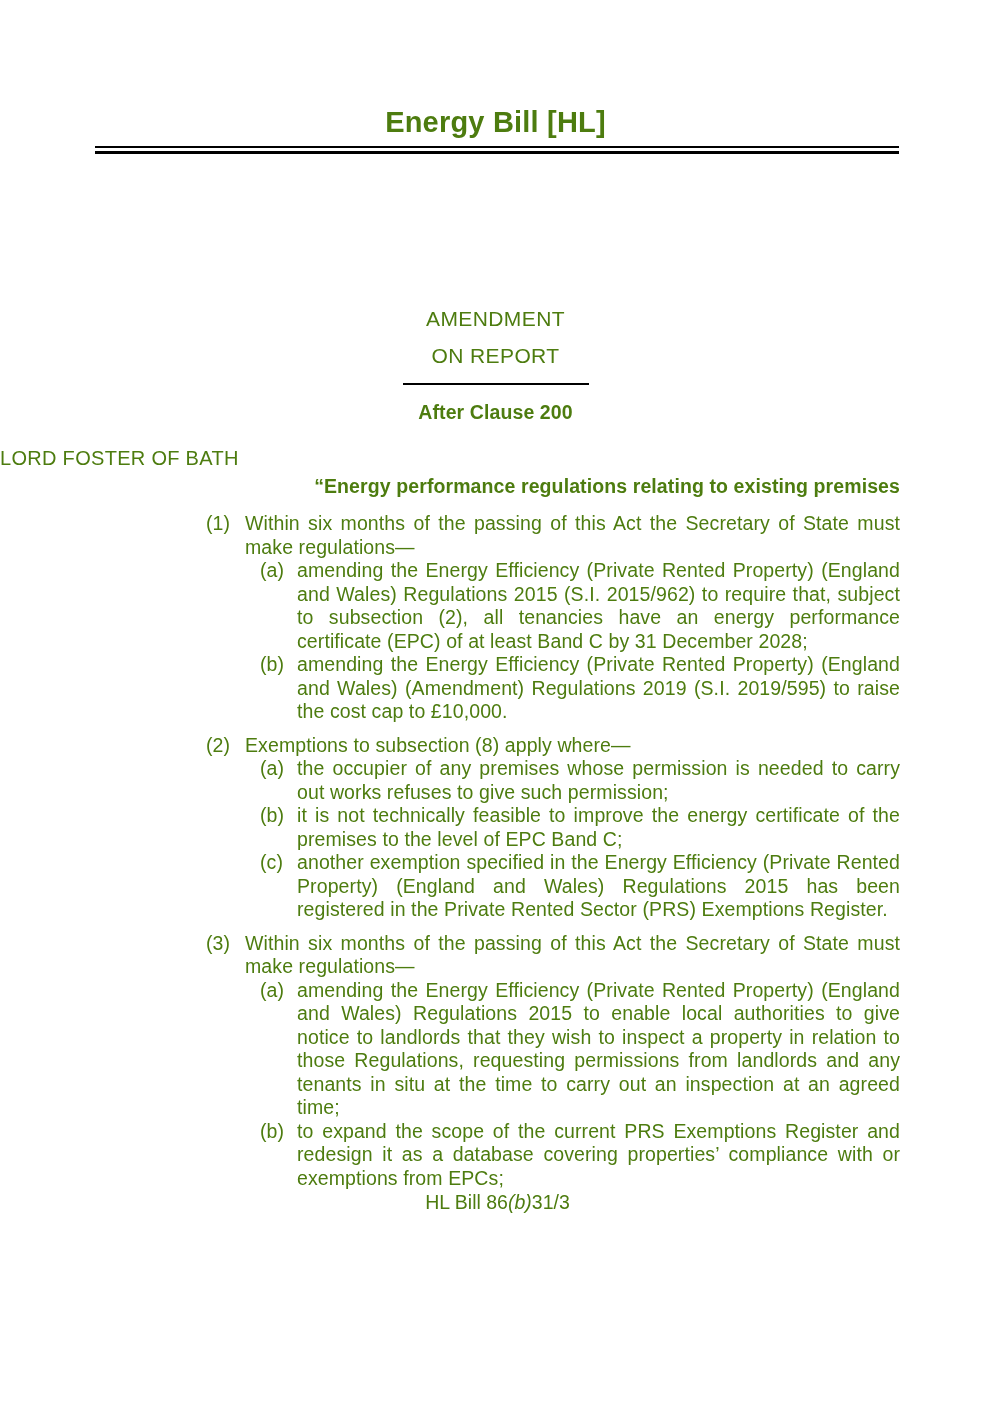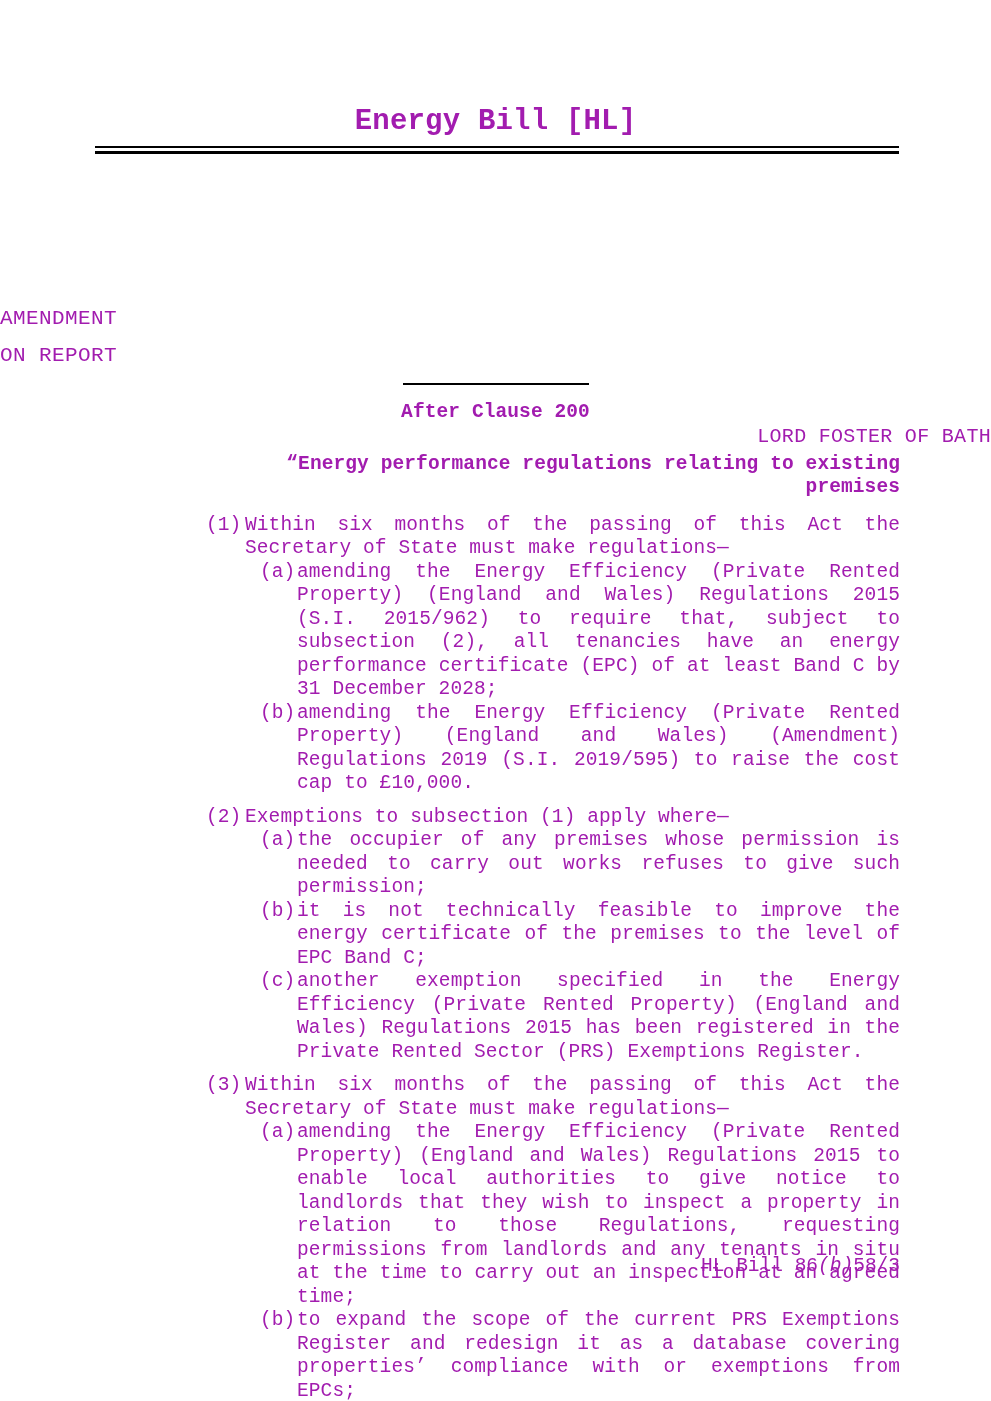--- a/index.html
+++ b/index.html
@@ -1,57 +1,59 @@
 <!DOCTYPE html>
 <html><head>
 <meta charset="utf-8">
 <style>
   html, body { margin: 0; padding: 0; background: #ffffff; }
   .page {
     position: relative;
     width: 991px;
     height: 1401px;
     background: #ffffff;
-    color: #a21caf;
-    font-family: Liberation Mono, monospace;
+    color: #4d7c0f;
+    font-family: Liberation Sans, sans-serif;
     overflow: hidden;
   }
   .bill-title {
     padding-top: 104px;
     text-align: center;
     font-size: 29px;
     font-weight: bold;
     line-height: 36px;
     letter-spacing: 0.2px;
   }
   .double-rule {
     margin: 6px 92px 0 95px;
     height: 3px;
     border-top: 2px solid #000;
     border-bottom: 3px solid #000;
   }
   .notice-block {
     margin-top: 146px;
+    text-align: center;
     font-size: 21px;
     line-height: 37px;
     letter-spacing: 0.4px;
   }
   .short-rule {
     width: 186px;
     margin: 9px auto 0 auto;
     border-top: 2px solid #000;
   }
   .clause-ref {
     margin-top: 16px;
     text-align: center;
     font-size: 20px;
     font-weight: bold;
   }
   .mover {
-    text-align: right;
+    margin-top: 22px;
+    text-align: left;
     font-size: 20px;
     letter-spacing: 0.3px;
   }
   .body-text { font-size: 19.5px; line-height: 23.5px; letter-spacing: 0.1px; }
   .instruction { margin: 30px 91px 0 190px; }
   .new-clause-title {
     margin: 5px 91px 0 237px;
     font-weight: bold;
     text-align: right;
   }
@@ -64,25 +66,25 @@
   .cnum { width: 39px; flex: none; }
   .ctext { flex: 1; text-align: justify; }
   .item {
     display: flex;
     margin: 0 91px 0 260px;
   }
   .inum { width: 37px; flex: none; }
   .itext { flex: 1; text-align: justify; }
   .page-footer {
     position: absolute;
-    top: 1255px;
+    top: 1191px;
     left: 95px;
     right: 91px;
     display: flex;
-    justify-content: flex-end;
+    justify-content: center;
     font-size: 19.5px;
   }
   .italic { font-style: italic; }
 </style>
 </head>
 <body>
 
 <div class="page">
 
   <div class="bill-title">Energy Bill [HL]</div>
@@ -107,21 +109,21 @@
     <span class="inum">(a)</span>
     <span class="itext">amending the Energy Efficiency (Private Rented Property) (England and Wales) Regulations 2015 (S.I. 2015/962) to require that, subject to subsection (2), all tenancies have an energy performance certificate (EPC) of at least Band C by 31 December 2028;</span>
   </div>
   <div class="item body-text">
     <span class="inum">(b)</span>
     <span class="itext">amending the Energy Efficiency (Private Rented Property) (England and Wales) (Amendment) Regulations 2019 (S.I. 2019/595) to raise the cost cap to £10,000.</span>
   </div>
 
   <div class="clause spaced body-text">
     <span class="cnum">(2)</span>
-    <span class="ctext">Exemptions to subsection (1) apply where—</span>
+    <span class="ctext">Exemptions to subsection (8) apply where—</span>
   </div>
   <div class="item body-text">
     <span class="inum">(a)</span>
     <span class="itext">the occupier of any premises whose permission is needed to carry out works refuses to give such permission;</span>
   </div>
   <div class="item body-text">
     <span class="inum">(b)</span>
     <span class="itext">it is not technically feasible to improve the energy certificate of the premises to the level of EPC Band C;</span>
   </div>
   <div class="item body-text">
@@ -137,16 +139,16 @@
     <span class="inum">(a)</span>
     <span class="itext">amending the Energy Efficiency (Private Rented Property) (England and Wales) Regulations 2015 to enable local authorities to give notice to landlords that they wish to inspect a property in relation to those Regulations, requesting permissions from landlords and any tenants in situ at the time to carry out an inspection at an agreed time;</span>
   </div>
   <div class="item body-text">
     <span class="inum">(b)</span>
     <span class="itext">to expand the scope of the current PRS Exemptions Register and redesign it as a database covering properties’ compliance with or exemptions from EPCs;</span>
   </div>
 
   <div class="page-footer">
     <div><span>HL Bill 86</span><span class="italic">(b)</span></div>
-    <div>58/3</div>
+    <div>31/3</div>
   </div>
 
 </div>
 
 </body></html>

